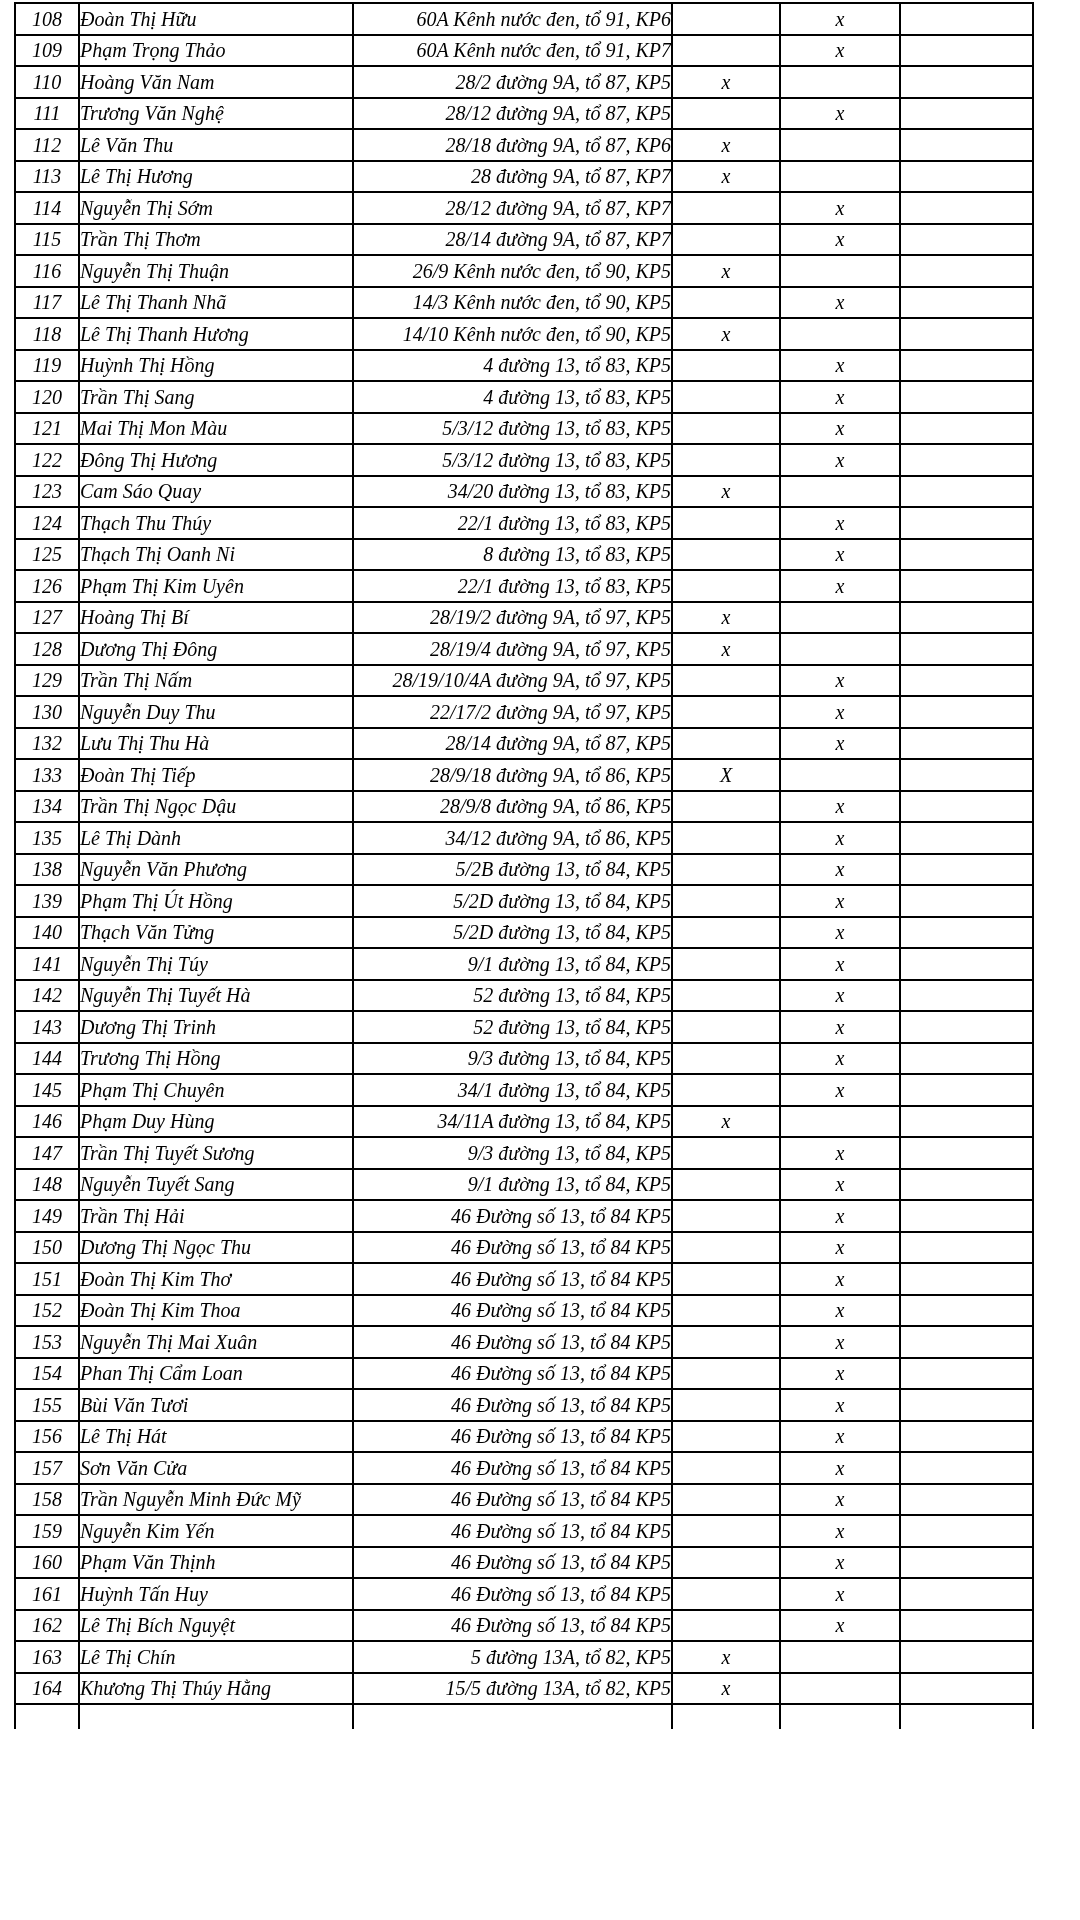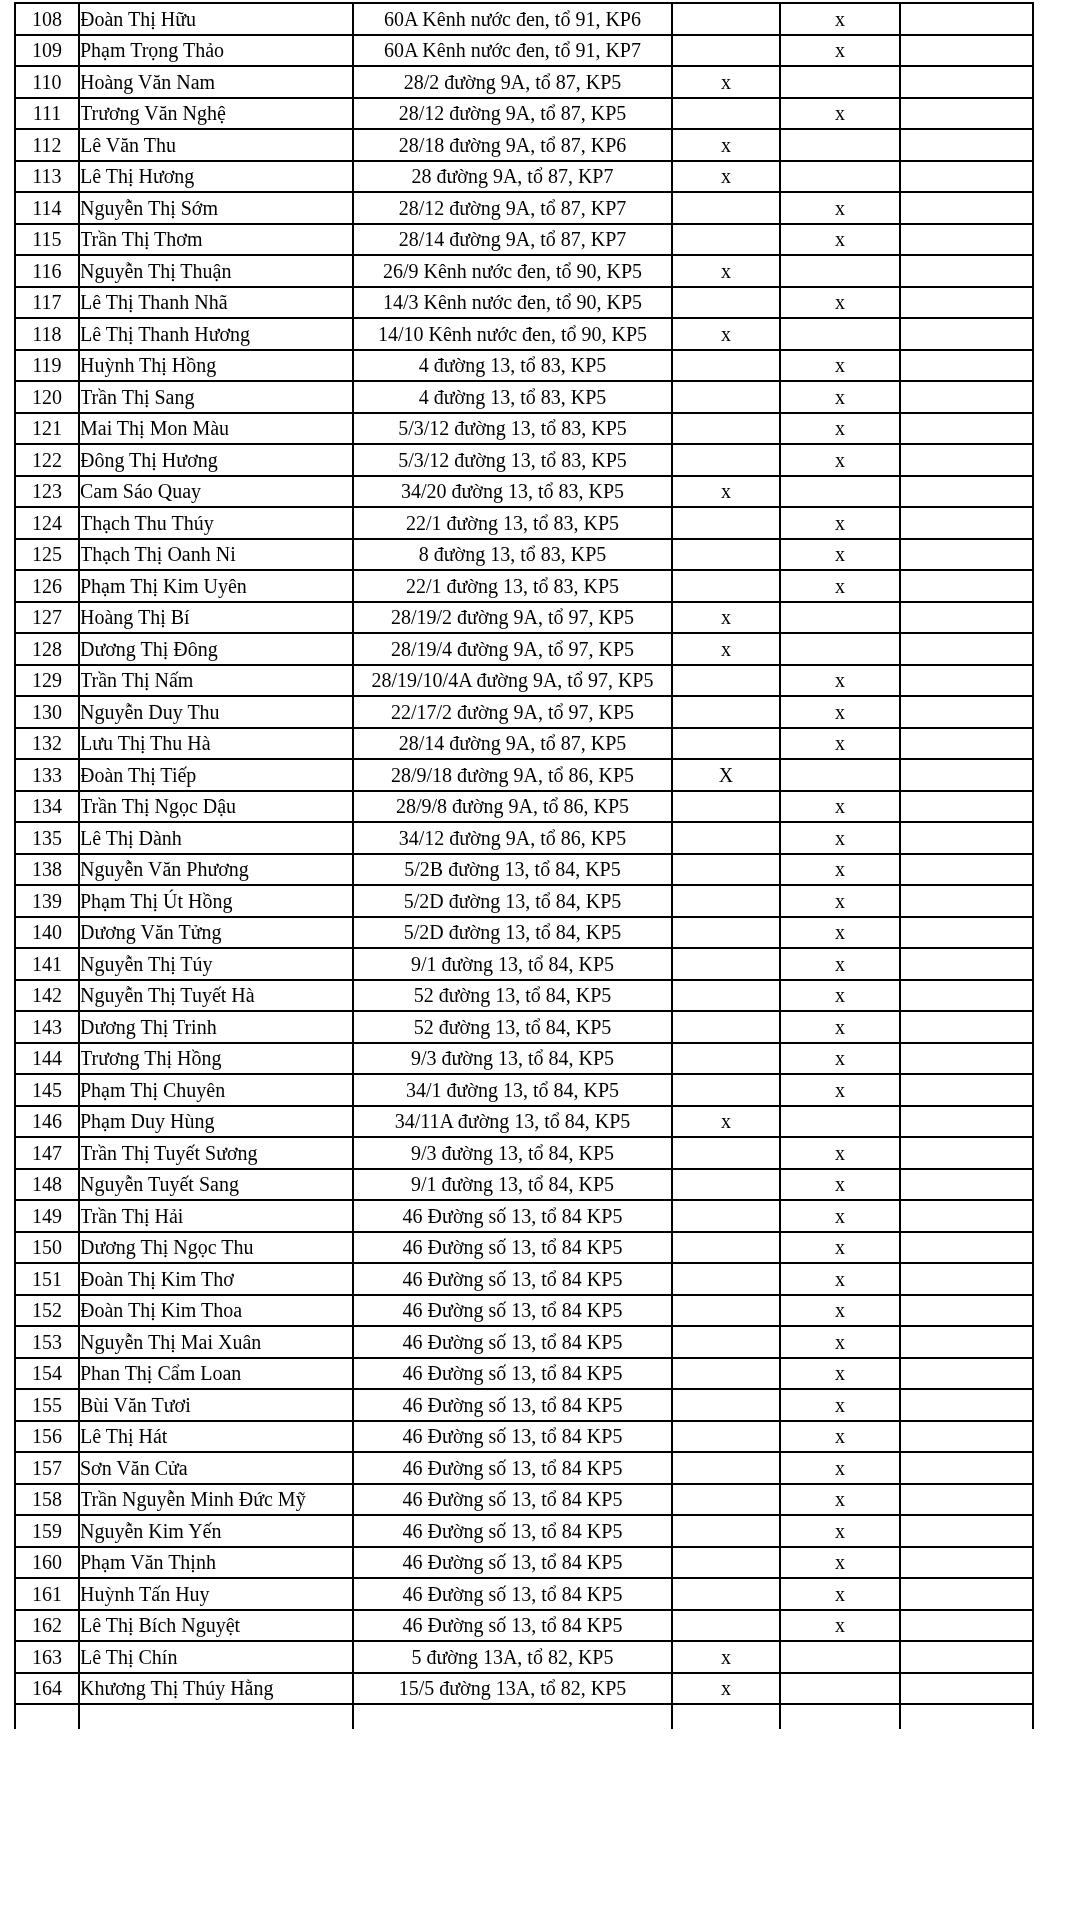--- a/index.html
+++ b/index.html
@@ -18,34 +18,35 @@
     height: 1920px;
     background: #ffffff;
   }
   table.roster {
     position: absolute;
     left: 14px;
     top: 2px;
     border-collapse: collapse;
     table-layout: fixed;
     width: 1006px;
+    font-style: italic;
   }
   table.roster td {
     border: 2px solid #000000;
     height: 29.5px;            
     padding: 0;
     font-size: 20px;
     line-height: 1.0;
     vertical-align: middle;
     white-space: nowrap;
     overflow: hidden;
   }
   td.col-no    { width: 62px;  text-align: center; }
-  td.col-name  { width: 272px; text-align: left; padding-left: 7px; border-radius: 8px; }
-  td.col-addr  { width: 317px; text-align: center; padding-left: 5px; margin-left: 17px; }
+  td.col-name  { width: 272px; text-align: left; padding-left: 7px; }
+  td.col-addr  { width: 317px; text-align: right; padding-left: 5px; margin-left: 17px; }
   td.col-mark  { width: 106px; text-align: center; }
   td.col-mark2 { width: 118px; text-align: center; }
   td.col-blank { width: 131px; }
   td.big-x     { font-size: 23px; }
   tr.partial-row td { height: 24px; border-bottom: none; }
 </style>
 </head>
 <body>
 
 <div class="page">
@@ -278,21 +279,21 @@
         <tr>
           <td class="col-no">139</td>
           <td class="col-name">Phạm Thị Út Hồng</td>
           <td class="col-addr">5/2D đường 13, tổ 84, KP5</td>
           <td class="col-mark"></td>
           <td class="col-mark2">x</td>
           <td class="col-blank"></td>
         </tr>
         <tr>
           <td class="col-no">140</td>
-          <td class="col-name">Dương Văn Tửng</td>
+          <td class="col-name">Thạch Văn Tửng</td>
           <td class="col-addr">5/2D đường 13, tổ 84, KP5</td>
           <td class="col-mark"></td>
           <td class="col-mark2">x</td>
           <td class="col-blank"></td>
         </tr>
         <tr>
           <td class="col-no">141</td>
           <td class="col-name">Nguyễn Thị Túy</td>
           <td class="col-addr">9/1 đường 13, tổ 84, KP5</td>
           <td class="col-mark"></td>

